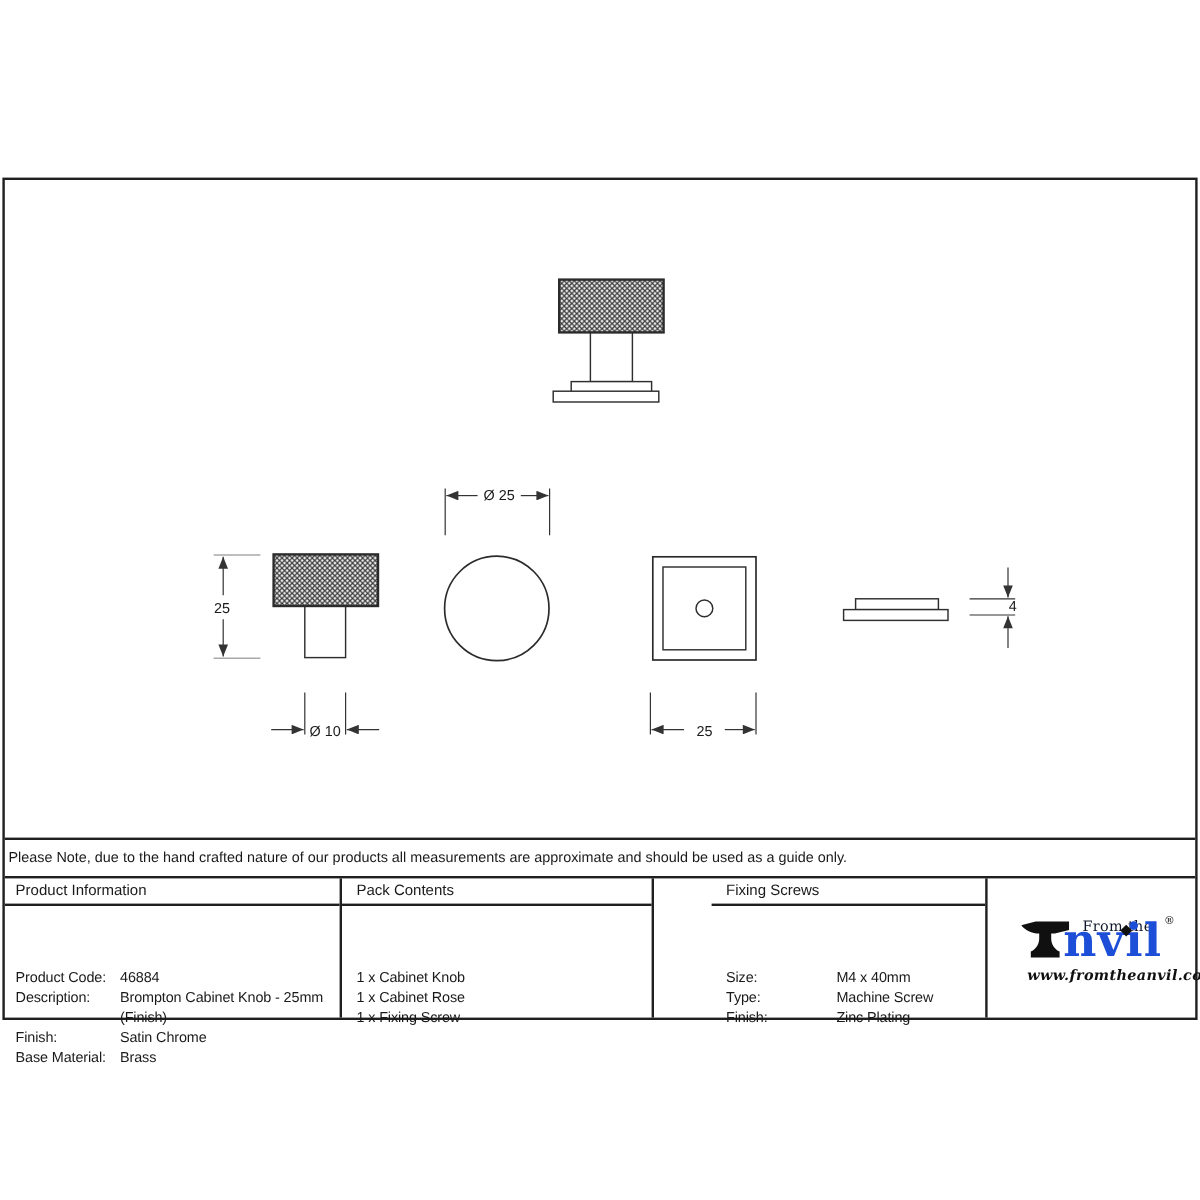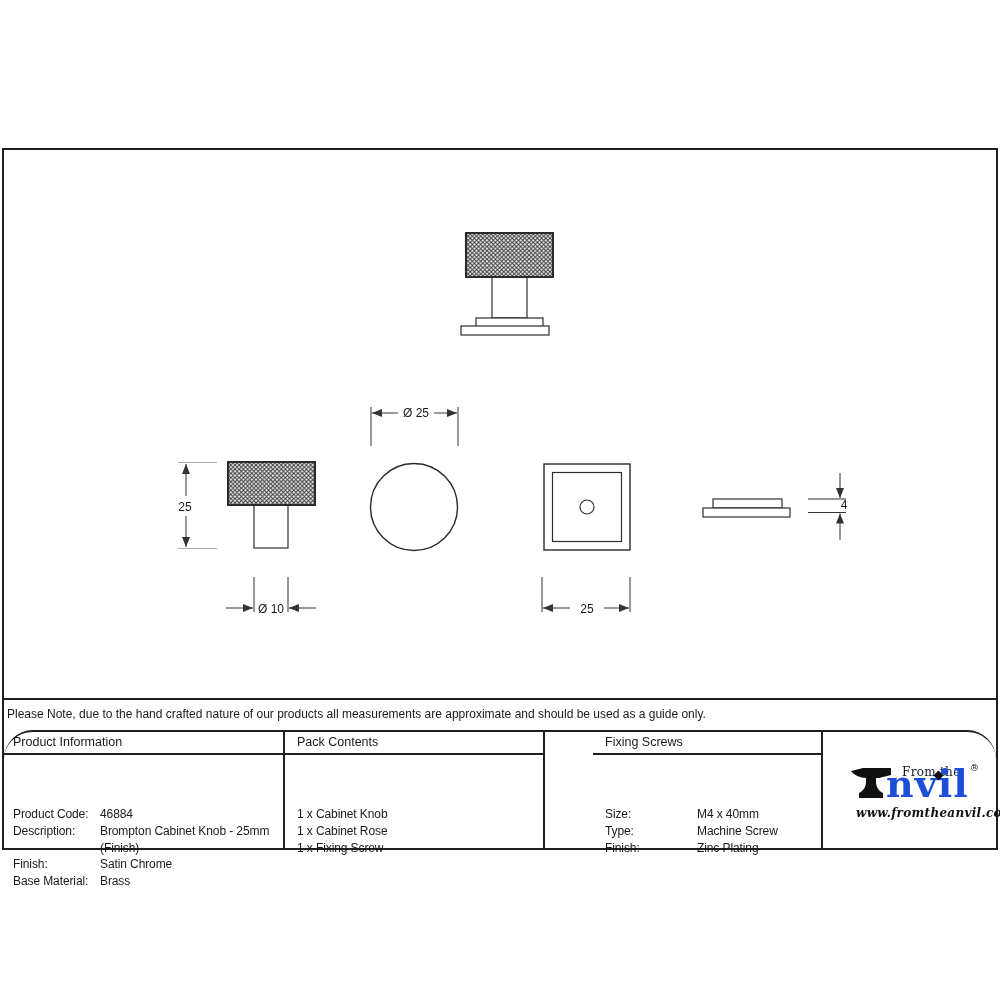--- a/index.html
+++ b/index.html
@@ -17,21 +17,21 @@
     font-family:"Liberation Sans", sans-serif; font-size:12px; fill:#1a1a1a;
   }
   .note-row {
     position:absolute; left:0; top:548px; width:100%; height:32px;
     border-top:2px solid #1f1f1f; box-sizing:border-box;
     font-size:12px; line-height:29px;
   }
   .note-row span { padding-left:3px; }
   .spec-table {
     position:absolute; left:0; top:580px; width:100%; height:118px;
-    border-top:2px solid #1f1f1f; box-sizing:border-box;border-radius:29px;
+    border-top:2px solid #1f1f1f; box-sizing:border-box;
   }
   .col { position:absolute; top:0; height:100%; box-sizing:border-box; }
   .col-product { left:0; width:281px; border-right:2px solid #1f1f1f; }
   .col-pack    { left:281px; width:260px; border-right:2px solid #1f1f1f; }
   .col-fixing  { left:541px; width:278px; border-right:2px solid #1f1f1f;padding-left:48px; }
   .col-logo    { left:819px; right:0; }
   .col-hdr {
     height:23px; border-bottom:2px solid #1f1f1f; box-sizing:border-box;
     line-height:21px; padding-left:9px; font-size:12.5px;
   }

